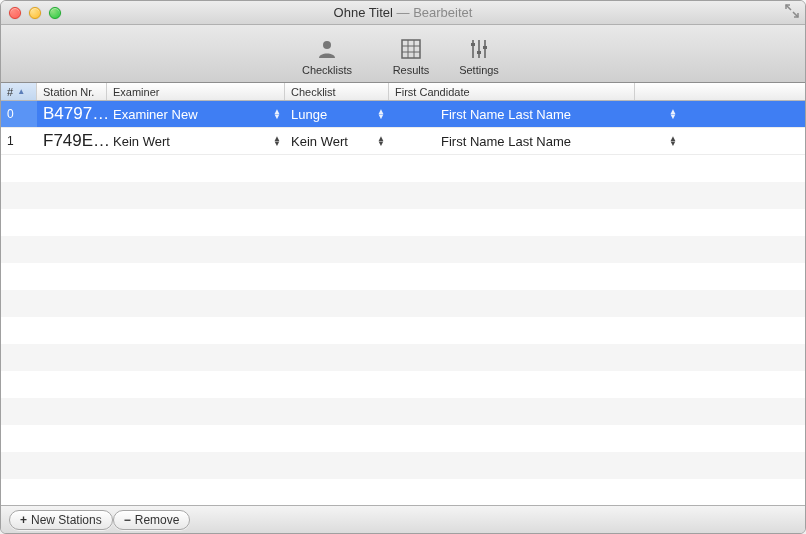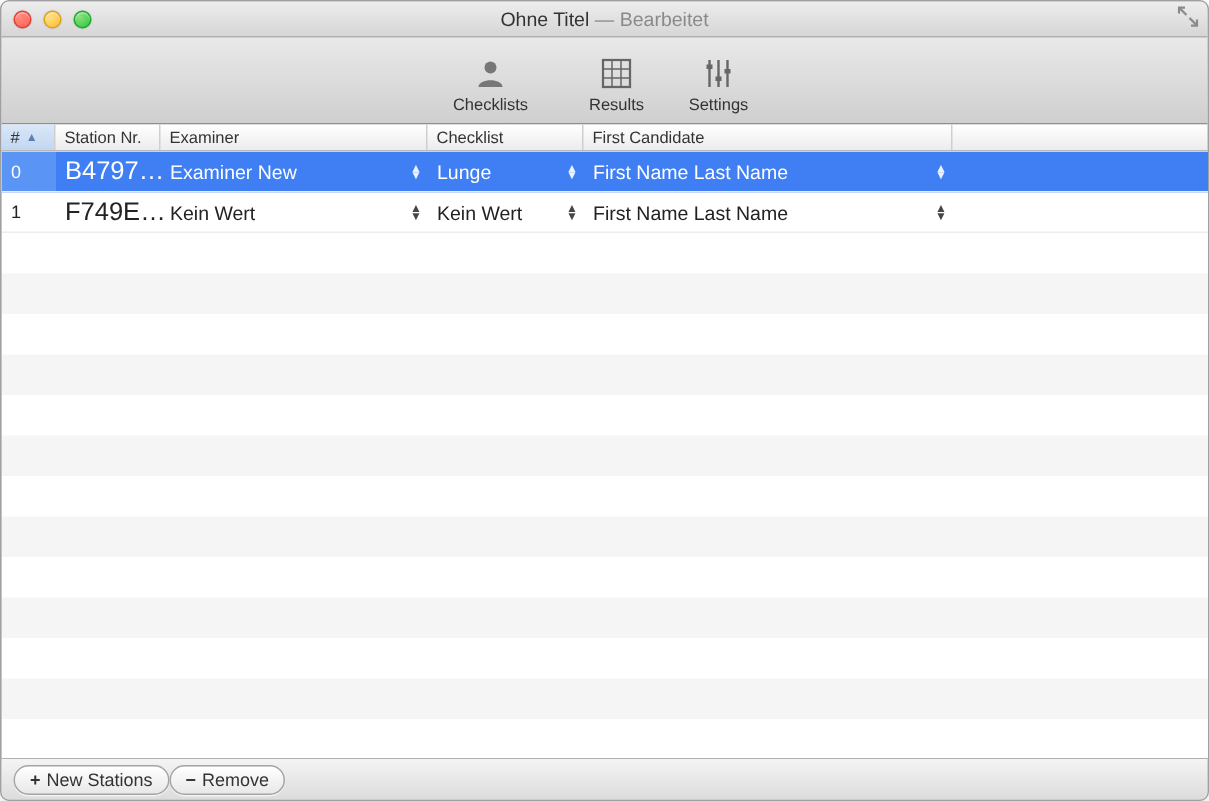--- a/index.html
+++ b/index.html
@@ -149,21 +149,21 @@
     padding: 0 6px;
     display: flex;
     align-items: center;
     height: 100%;
     position: relative;
   }
   .cell-num { width: 36px; font-size: 12px; }
   .cell-stn { width: 70px; font-size: 17px; }
   .cell-ex  { width: 178px; }
   .cell-chk { width: 104px; }
-  .cell-fc  { width: 246px; }
+  .cell-fc  { width: 246px; margin-left: 46px; }
   .cell-rest{ flex:1; }
   .stepper {
     position: absolute;
     right: 4px;
     top: 50%;
     transform: translateY(-50%);
     display: flex;
     flex-direction: column;
     line-height: 5px;
     font-size: 8px;

